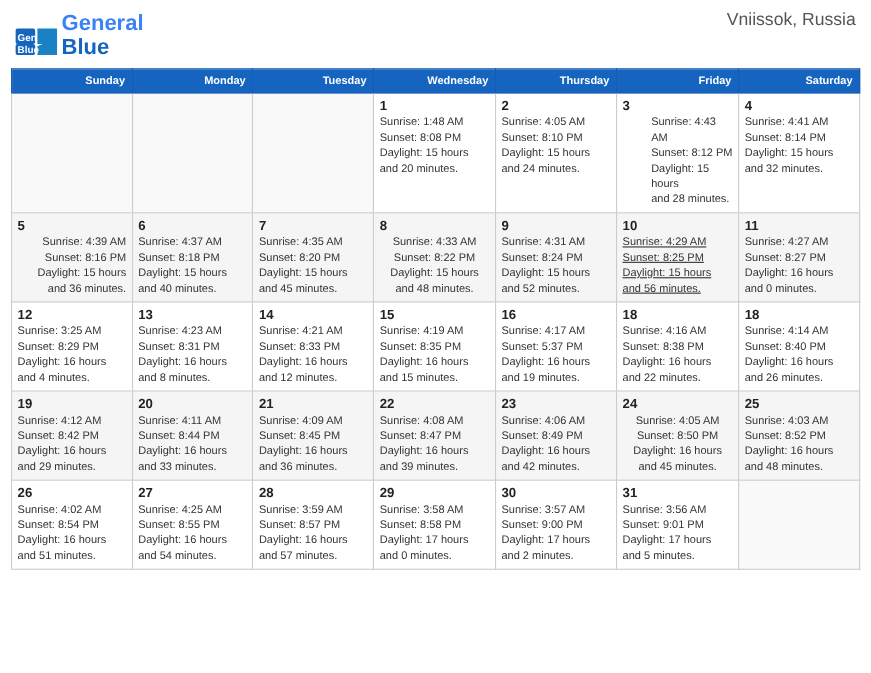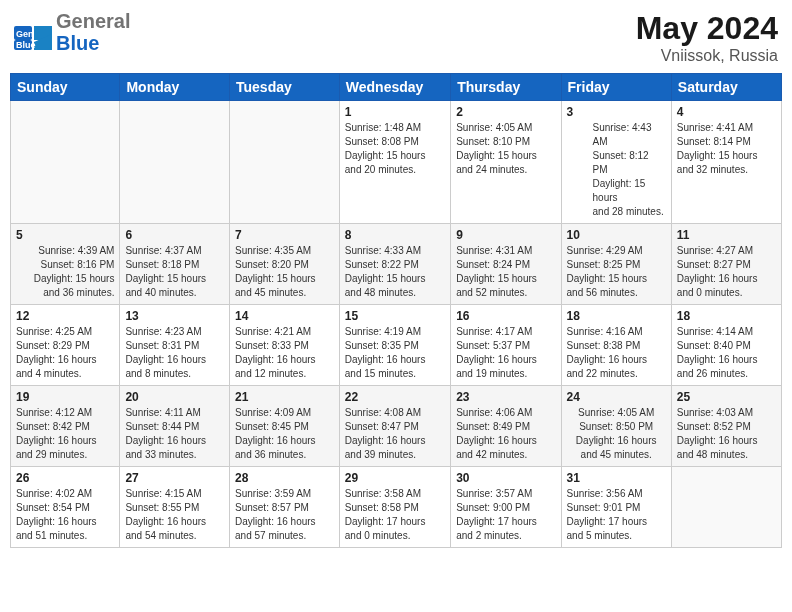--- a/index.html
+++ b/index.html
@@ -35,23 +35,23 @@
       color: #555;
     }
     .calendar {
       width: 100%;
       border-collapse: collapse;
       border: 1px solid #ccc;
     }
     .calendar th {
       background-color: #1565c0;
       color: #fff;
-      font-size: 14px;
+      font-size: 10px;
       font-weight: bold;
-      text-align: left;
+      text-align: right;
       padding: 5px 6px;
       border: 1px solid #1a5bb0;
     }
     .calendar td {
       vertical-align: top;
       border: 1px solid #ccc;
       padding: 4px 5px;
       width: 113px;
       min-height: 80px;
       font-size: 10px;
@@ -82,27 +82,26 @@
     <div style="display:flex;align-items:flex-end;gap:4px;">
       <svg width="38" height="32" viewBox="0 0 38 32">
         <rect x="0" y="4" width="18" height="14" rx="2" fill="#1565c0"></rect>
         <rect x="0" y="18" width="18" height="10" rx="2" fill="#1565c0"></rect>
         <polygon points="20,4 38,4 38,18 20,18" fill="#1a82c4"></polygon>
         <polygon points="20,20 38,12 38,28 20,28" fill="#1a82c4"></polygon>
         <text x="2" y="15" font-size="9" fill="white" font-family="Arial" font-weight="bold">Gen</text>
         <text x="2" y="26" font-size="9" fill="white" font-family="Arial" font-weight="bold">Blue</text>
       </svg>
       <div>
-        <div style="font-size:20px;font-weight:bold;color:#737373;line-height:1.1;"><span>General</span></div>
+        <div style="font-size:20px;font-weight:bold;color:#3b82f6;line-height:1.1;"><span>General</span></div>
         <div style="font-size:20px;font-weight:bold;color:#1565c0;line-height:1.1;"><span>Blue</span></div>
       </div>
     </div>
   </div>
   <div class="title-block">
-    <div class="month-year">May 2024</div>
     <div class="location">Vniissok, Russia</div>
   </div>
 </div>
 
 <table class="calendar">
   <thead>
     <tr>
     <th>Sunday</th>
         <th>Monday</th>
         <th>Tuesday</th>
@@ -163,51 +162,51 @@
         </td>
         <td>
           <span class="day-number">7</span>
           <div class="day-info" style="white-space: pre-line;">Sunrise: 4:35 AM
 Sunset: 8:20 PM
 Daylight: 15 hours
 and 45 minutes.</div>
         </td>
         <td>
           <span class="day-number">8</span>
-          <div class="day-info" style="white-space: pre-line;">Sunrise: 4:33 AM
+          <div class="day-info" style="white-space: pre-line; text-align: center;">Sunrise: 4:33 AM
 Sunset: 8:22 PM
 Daylight: 15 hours
 and 48 minutes.</div>
         </td>
         <td>
           <span class="day-number">9</span>
           <div class="day-info" style="white-space: pre-line;">Sunrise: 4:31 AM
 Sunset: 8:24 PM
 Daylight: 15 hours
 and 52 minutes.</div>
         </td>
         <td>
           <span class="day-number">10</span>
-          <div class="day-info" style="white-space: pre-line;">Sunrise: 4:29 AM
+          <div class="day-info" style="white-space: pre-line; text-decoration: underline;">Sunrise: 4:29 AM
 Sunset: 8:25 PM
 Daylight: 15 hours
 and 56 minutes.</div>
         </td>
         <td>
           <span class="day-number">11</span>
           <div class="day-info" style="white-space: pre-line;">Sunrise: 4:27 AM
 Sunset: 8:27 PM
 Daylight: 16 hours
 and 0 minutes.</div>
         </td>
       </tr>
       <tr>
         <td>
           <span class="day-number">12</span>
-          <div class="day-info" style="white-space: pre-line;">Sunrise: 4:25 AM
+          <div class="day-info" style="white-space: pre-line;">Sunrise: 3:25 AM
 Sunset: 8:29 PM
 Daylight: 16 hours
 and 4 minutes.</div>
         </td>
         <td>
           <span class="day-number">13</span>
           <div class="day-info" style="white-space: pre-line;">Sunrise: 4:23 AM
 Sunset: 8:31 PM
 Daylight: 16 hours
 and 8 minutes.</div>
@@ -302,21 +301,21 @@
       <tr>
         <td>
           <span class="day-number">26</span>
           <div class="day-info" style="white-space: pre-line;">Sunrise: 4:02 AM
 Sunset: 8:54 PM
 Daylight: 16 hours
 and 51 minutes.</div>
         </td>
         <td>
           <span class="day-number">27</span>
-          <div class="day-info" style="white-space: pre-line;">Sunrise: 4:15 AM
+          <div class="day-info" style="white-space: pre-line;">Sunrise: 4:25 AM
 Sunset: 8:55 PM
 Daylight: 16 hours
 and 54 minutes.</div>
         </td>
         <td>
           <span class="day-number">28</span>
           <div class="day-info" style="white-space: pre-line;">Sunrise: 3:59 AM
 Sunset: 8:57 PM
 Daylight: 16 hours
 and 57 minutes.</div>

